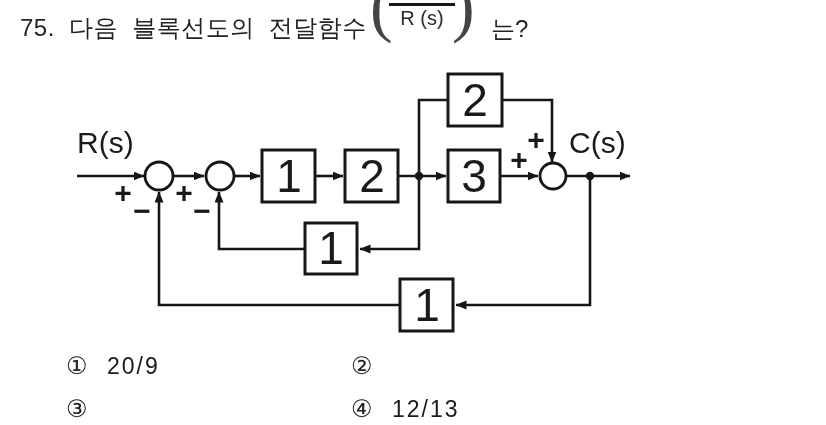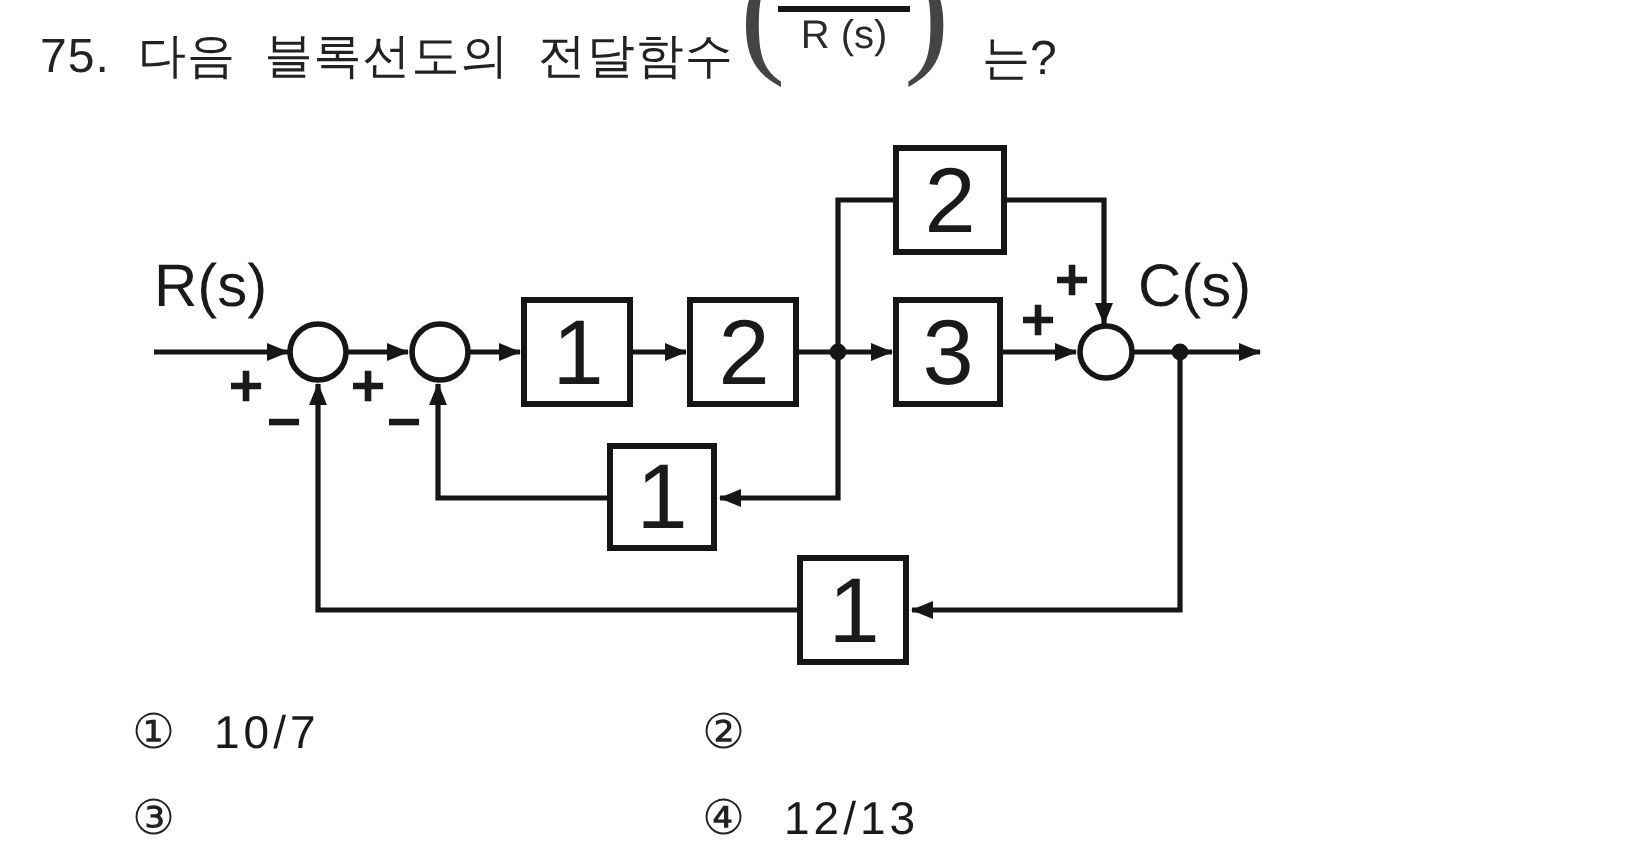--- a/index.html
+++ b/index.html
@@ -167,19 +167,19 @@
 
     <text class="sign" x="123" y="203">+</text>
     <text class="sign" x="142" y="221">−</text>
     <text class="sign" x="184" y="203">+</text>
     <text class="sign" x="202" y="221">−</text>
     <text class="sign" x="519" y="170">+</text>
     <text class="sign" x="536" y="150">+</text>
   </svg>
 
   <span class="abs choice-marker m1">①</span>
-  <span class="abs choice-value v1">10/7</span>
+  <span class="abs choice-value v1">20/9</span>
   <span class="abs choice-marker m2">②</span>
   <span class="abs choice-marker m3">③</span>
   <span class="abs choice-marker m4">④</span>
   <span class="abs choice-value v4">12/13</span>
 
 </div>
 
 </body></html>

